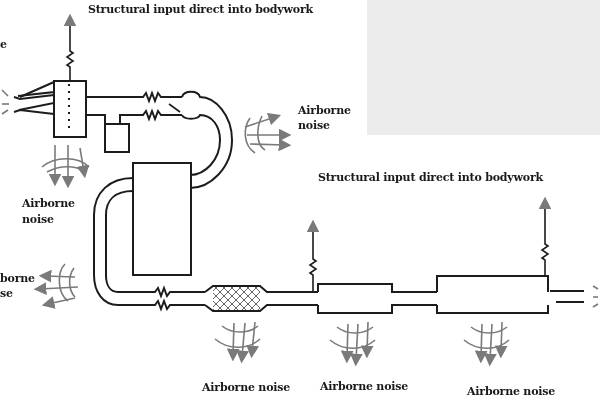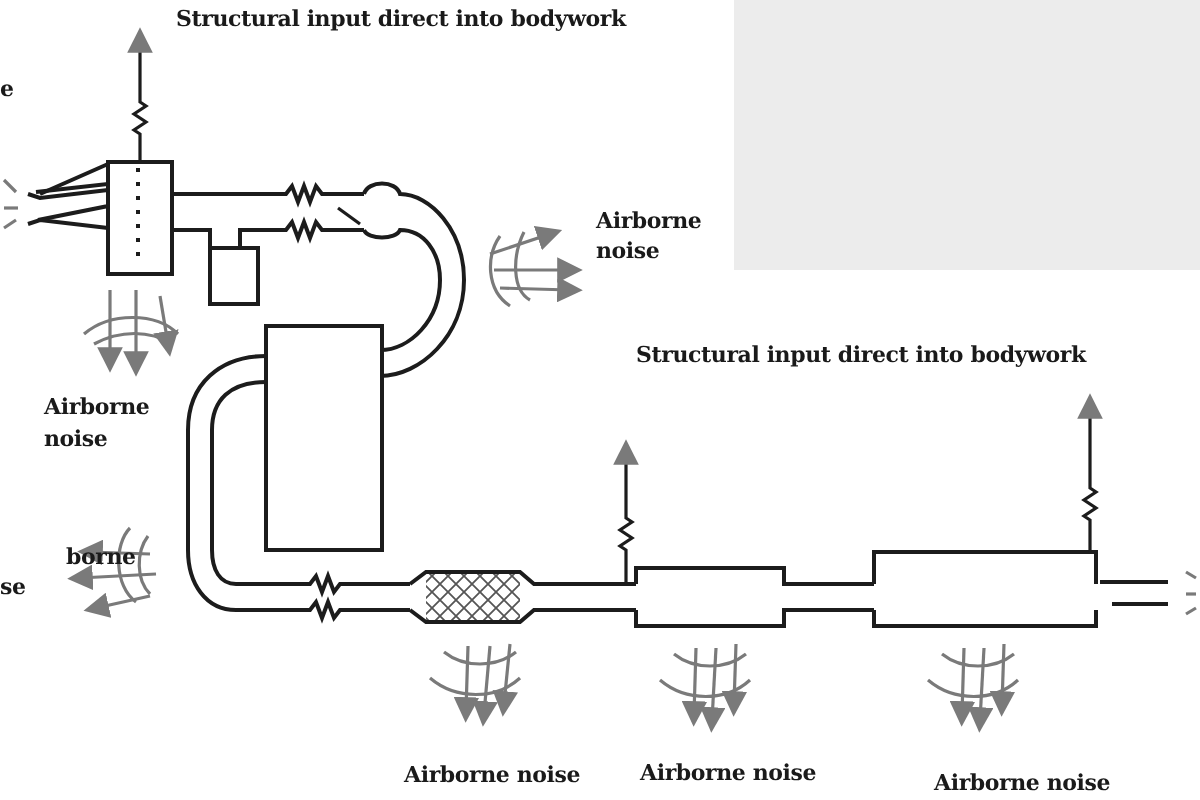--- a/index.html
+++ b/index.html
@@ -159,18 +159,18 @@
     </g>
   </svg>
 
   <div class="lbl" style="left:88px; top:3px;">Structural input direct into bodywork</div>
   <div class="lbl" style="left:0px; top:38px;">e</div>
   <div class="lbl" style="left:298px; top:104px;">Airborne</div>
   <div class="lbl" style="left:298px; top:119px;">noise</div>
   <div class="lbl" style="left:22px; top:197px;">Airborne</div>
   <div class="lbl" style="left:22px; top:213px;">noise</div>
   <div class="lbl" style="left:318px; top:171px;">Structural input direct into bodywork</div>
-  <div class="lbl" style="left:0px; top:272px;margin-left:33px;">borne</div>
+  <div class="lbl" style="left:0px; top:272px;">borne</div>
   <div class="lbl" style="left:0px; top:287px;">se</div>
   <div class="lbl" style="left:202px; top:381px;">Airborne noise</div>
   <div class="lbl" style="left:320px; top:380px;">Airborne noise</div>
   <div class="lbl" style="left:467px; top:385px;">Airborne noise</div>
 </div>
 
 </body></html>

